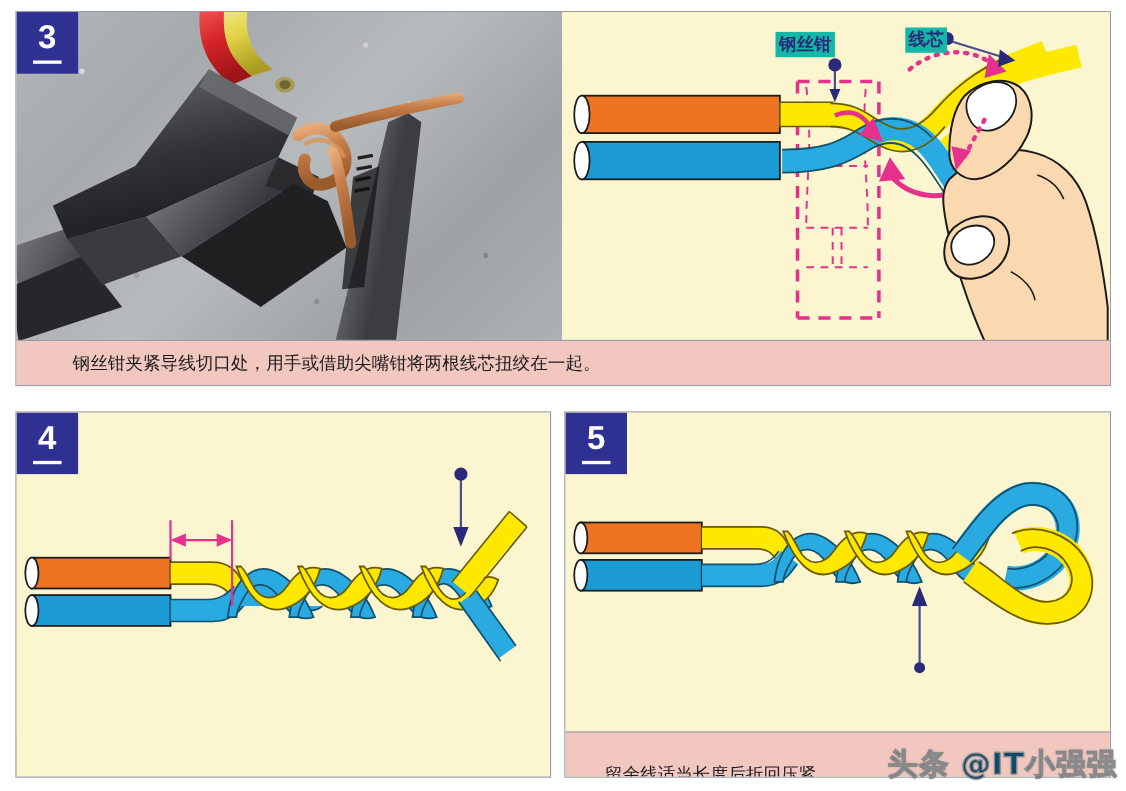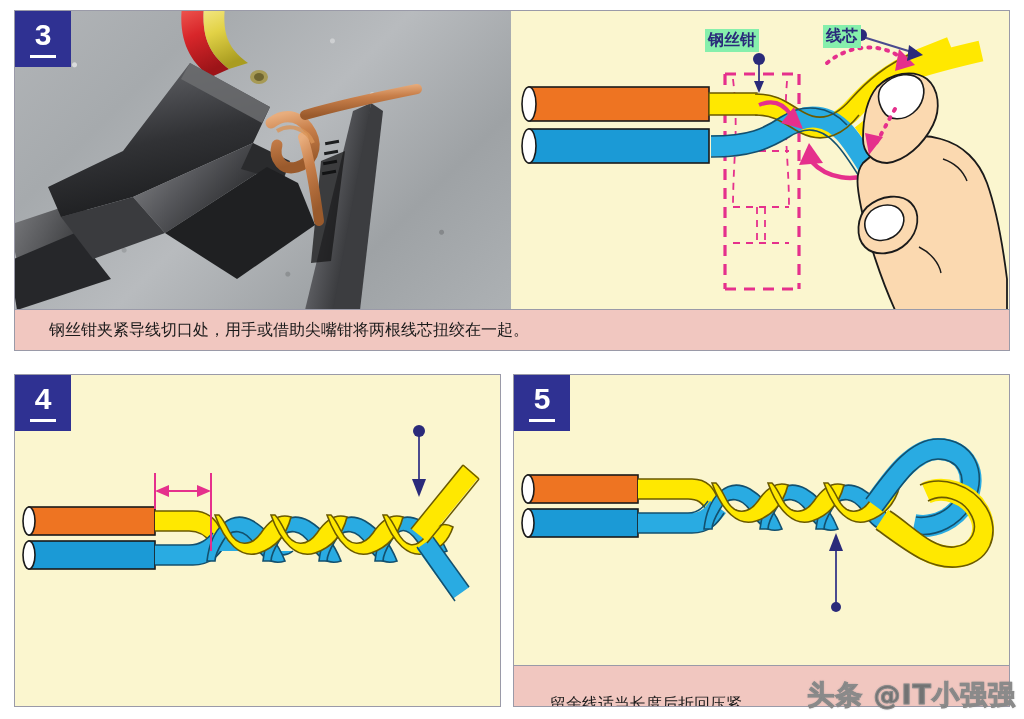--- a/index.html
+++ b/index.html
@@ -33,33 +33,33 @@
   .badge .rule{width:26px;height:3px;background:#fff;margin-top:5px;}
   .badge-3{left:0;top:0;width:56px;height:56px;}
   .badge-4{left:0;top:0;width:56px;height:56px;}
   .badge-5{left:0;top:0;width:56px;height:56px;}
 
   
   .caption{position:absolute;left:0;right:0;bottom:0;height:40px;background:#f1c7c0;
     border-top:1px solid #9a9aa8;display:flex;align-items:center;}
   .caption .txt{font-family:"DejaVu Sans","Liberation Sans",sans-serif;font-size:16px;color:#1a1a1a;
     margin-left:40px;white-space:nowrap;}
-  .panel-3 .caption .txt{margin-left:34px;}
+  .panel-3 .caption .txt{margin-left:51px;}
   .panel-5 .caption .txt{margin-left:36px;margin-top:36px;}
 
   
   .label{position:absolute;font-family:"DejaVu Sans","Liberation Sans",sans-serif;
-    color:#2a2a7a;font-weight:bold;font-size:16px;white-space:nowrap;background:#86efac;padding:1px 3px;}
+    color:#2a2a7a;font-weight:bold;font-size:16px;white-space:nowrap;background:#14b8a6;padding:1px 3px;}
 
   svg{display:block;}
   .svg-layer{position:absolute;left:0;top:0;}
 
   
   .watermark{position:absolute;right:8px;bottom:6px;font-family:"DejaVu Sans","Liberation Sans",sans-serif;
-    font-size:27px;font-weight:bold;color:#737373;letter-spacing:1px;white-space:nowrap;
+    font-size:27px;font-weight:bold;color:#0c4a6e;letter-spacing:1px;white-space:nowrap;
     -webkit-text-stroke:1px #8a8a8a;text-shadow:0 0 2px rgba(120,120,120,.8);z-index:20;}
 </style>
 </head>
 <body>
 
 <div class="page">
 
   <div class="panel panel-3">
 
     <div class="photo">

